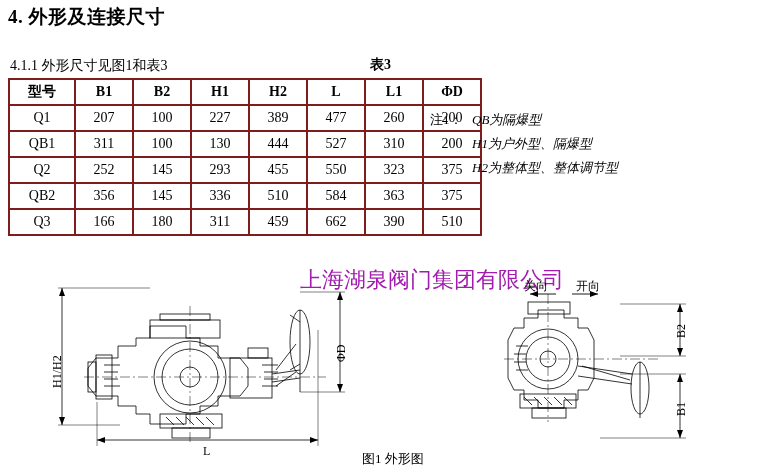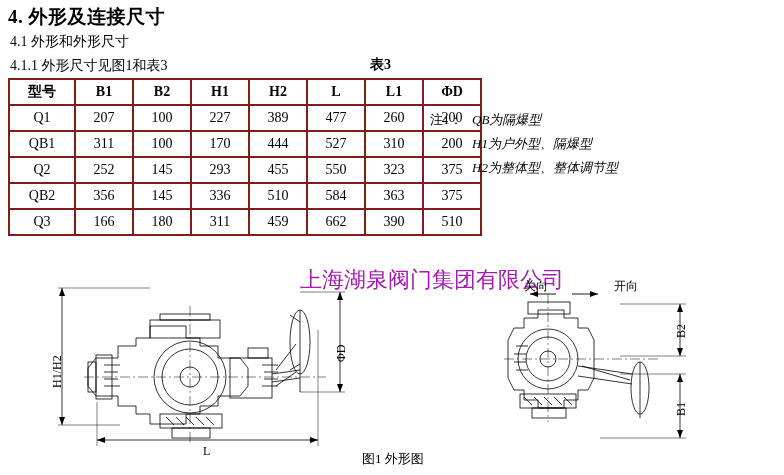--- a/index.html
+++ b/index.html
@@ -143,21 +143,20 @@
     transform-origin: left top;
     transform: rotate(-90deg);
   }
 </style>
 </head>
 <body>
 
 <div class="page">
 
   <div class="h-title">4. 外形及连接尺寸</div>
-  <div class="sub1">4.1 外形和外形尺寸</div>
   <div class="sub2">4.1.1 外形尺寸见图1和表3</div>
   <div class="tablabel">表3</div>
 
   <table class="dims">
     <thead>
       <tr>
         <th>型号</th>
         <th>B1</th>
         <th>B2</th>
         <th>H1</th>
@@ -175,21 +174,21 @@
         <td>227</td>
         <td>389</td>
         <td>477</td>
         <td>260</td>
         <td>200</td>
       </tr>
       <tr>
         <td>QB1</td>
         <td>311</td>
         <td>100</td>
-        <td>170</td>
+        <td>130</td>
         <td>444</td>
         <td>527</td>
         <td>310</td>
         <td>200</td>
       </tr>
       <tr>
         <td>Q2</td>
         <td>252</td>
         <td>145</td>
         <td>293</td>
@@ -346,20 +345,20 @@
 
         <line x1="504" y1="89" x2="660" y2="89" stroke-dasharray="10 3 2 3" stroke-width="0.5"></line>
         <line x1="548" y1="24" x2="548" y2="152" stroke-dasharray="10 3 2 3" stroke-width="0.5"></line>
       </g>
     </svg>
 
     <div class="lbl vert" style="left: 50px; top: 118px;">H1/H2</div>
     <div class="lbl vert" style="left: 334px; top: 92px;">ΦD</div>
     <div class="lbl" style="left: 203px; top: 174px;">L</div>
     <div class="lbl" style="left: 524px; top: 8px;">关向</div>
-    <div class="lbl" style="left: 576px; top: 8px; margin-left: 38px;">开向</div>
+    <div class="lbl" style="left: 576px; top: 8px;">开向</div>
     <div class="lbl vert" style="left: 674px; top: 68px;">B2</div>
     <div class="lbl vert" style="left: 674px; top: 146px;">B1</div>
   </div>
 
   <div class="fig-caption">图1 外形图</div>
 
 </div>
 
 </body></html>

